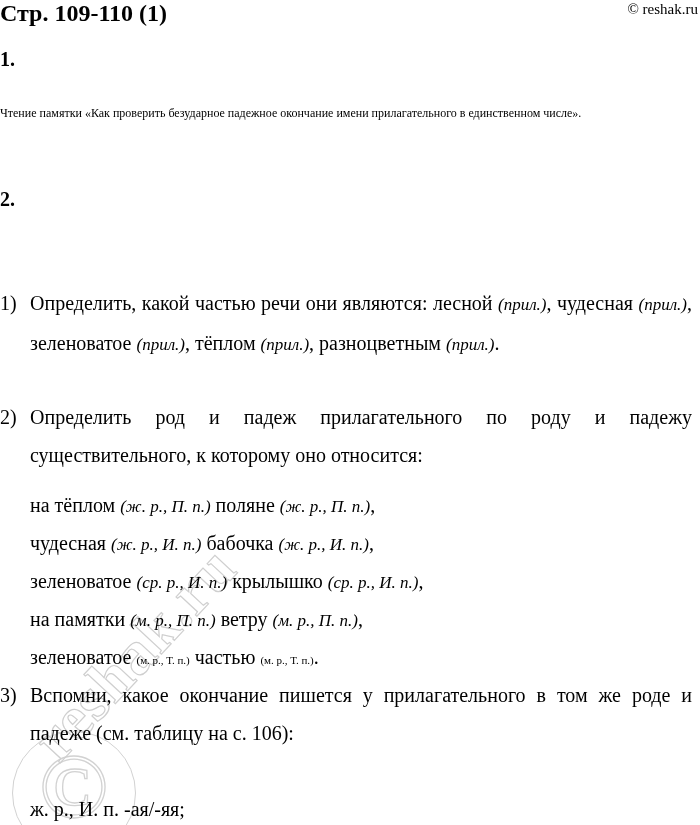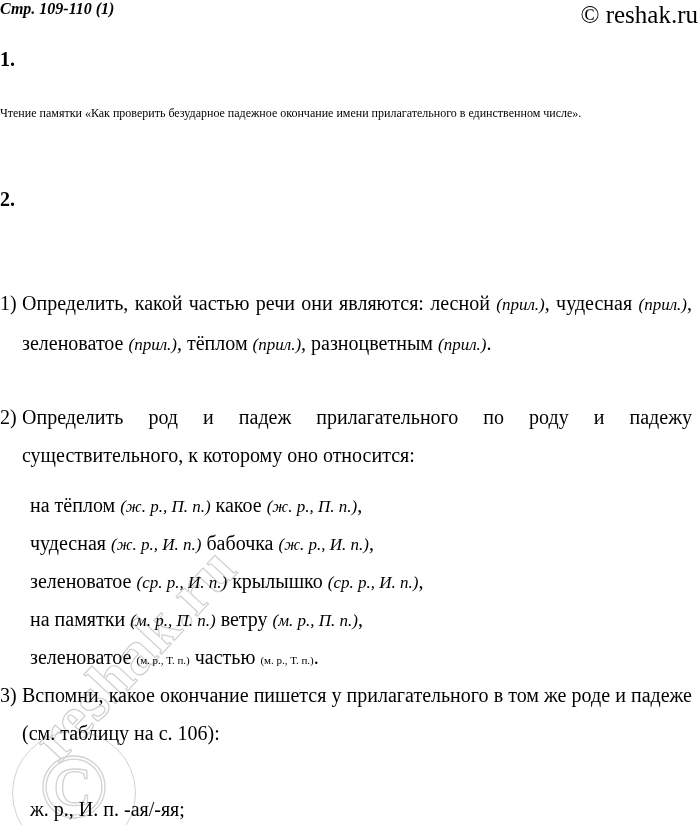--- a/index.html
+++ b/index.html
@@ -77,30 +77,29 @@
     position: absolute;
     left: 0;
     top: 0;
     width: 700px;
     height: 30px;
   }
   #page-label {
     position: absolute;
     left: 0;
     top: 0;
-    font-size: 16px;
+    font-size: 24px;
     font-weight: 700;
     white-space: nowrap;
-    font-style: italic;
   }
   #site-credit {
     position: absolute;
     right: 2px;
     top: 1px;
-    font-size: 25px;
+    font-size: 15px;
     white-space: nowrap;
   }
 
   .section-number {
     position: absolute;
     left: 0;
     font-size: 20px;
     font-weight: 700;
   }
 
@@ -124,21 +123,21 @@
   }
   .li-marker {
     position: absolute;
     left: 0;
     top: 0;
     width: 26px;
     font-size: 20px;
     text-align: left;
   }
   .li-body {
-    margin-left: 22px;
+    margin-left: 30px;
     text-align: justify;
     text-justify: inter-word;
   }
 
   .example-line {
     position: absolute;
     left: 30px;
     width: 660px;
     font-size: 20px;
     line-height: 38px;
@@ -178,21 +177,21 @@
   <div class="list-item" style="top:284px;">
     <span class="li-marker">1)</span>
     <div class="li-body"><span>Определить, какой частью речи они являются: лесной </span><span class="ann">(прил.)</span><span>, чудесная </span><span class="ann">(прил.)</span><span>, зеленоватое </span><span class="ann">(прил.)</span><span>, тёплом </span><span class="ann">(прил.)</span><span>, разноцветным </span><span class="ann">(прил.)</span><span>.</span></div>
   </div>
 
   <div class="list-item" style="top:398px;">
     <span class="li-marker">2)</span>
     <div class="li-body">Определить род и падеж прилагательного по роду и падежу существительного, к которому оно относится:</div>
   </div>
 
-  <div class="example-line" style="top:486px;"><span>на тёплом </span><span class="ann">(ж. р., П. п.)</span><span> какое </span><span class="ann">(ж. р., П. п.)</span><span>,</span></div>
+  <div class="example-line" style="top:486px;"><span>на тёплом </span><span class="ann">(ж. р., П. п.)</span><span> поляне </span><span class="ann">(ж. р., П. п.)</span><span>,</span></div>
 
   <div class="example-line" style="top:524px;"><span>чудесная </span><span class="ann">(ж. р., И. п.)</span><span> бабочка </span><span class="ann">(ж. р., И. п.)</span><span>,</span></div>
 
   <div class="example-line" style="top:562px;"><span>зеленоватое </span><span class="ann">(ср. р., И. п.)</span><span> крылышко </span><span class="ann">(ср. р., И. п.)</span><span>,</span></div>
 
   <div class="example-line" style="top:600px;"><span>на памятки </span><span class="ann">(м. р., П. п.)</span><span> ветру </span><span class="ann">(м. р., П. п.)</span><span>,</span></div>
 
   <div class="example-line" style="top:638px;"><span>зеленоватое </span><span class="ann-sm">(м. р., Т. п.)</span><span> частью </span><span class="ann-sm">(м. р., Т. п.)</span><span>.</span></div>
 
   <div class="list-item" style="top:676px;">

